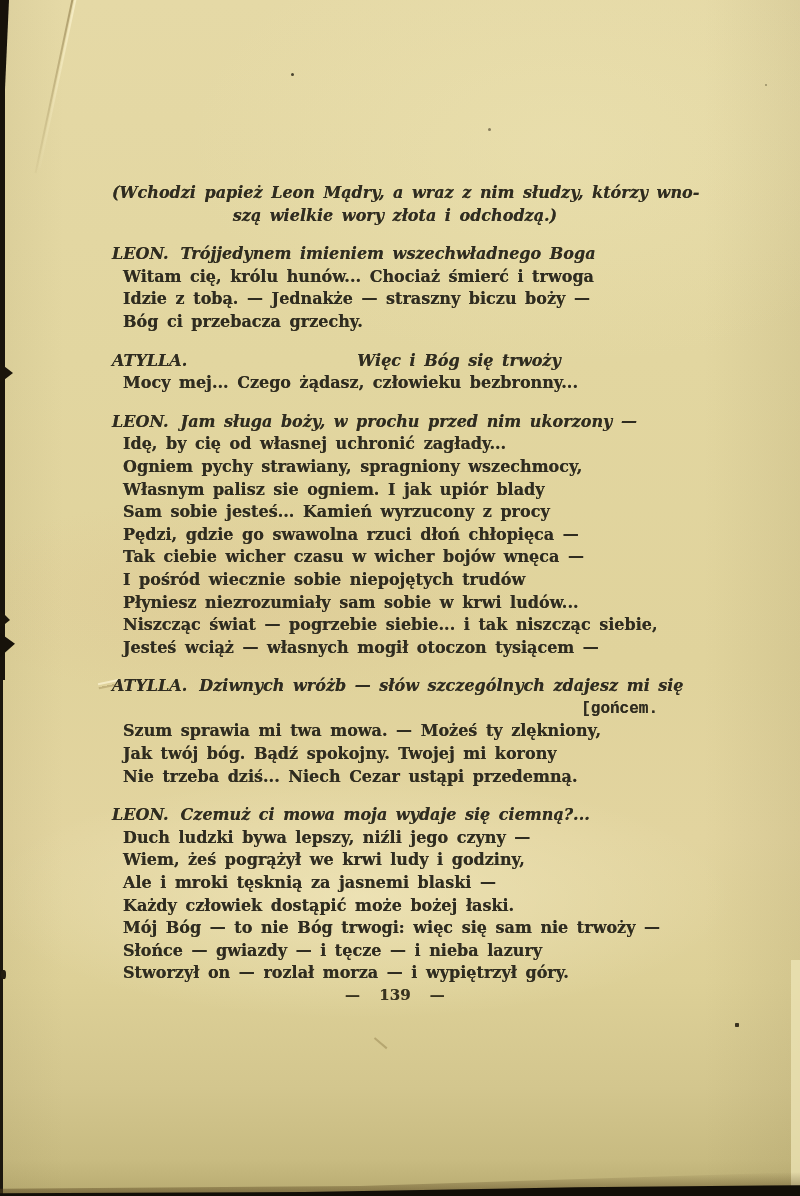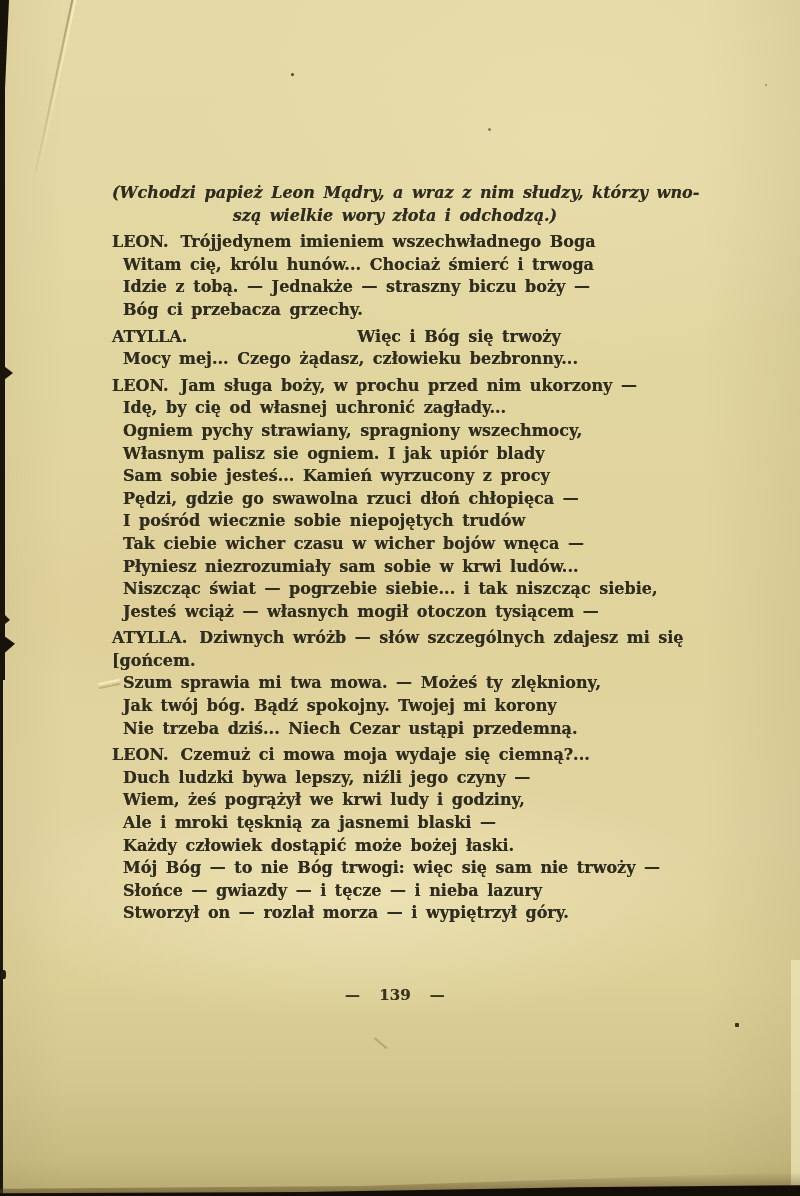--- a/index.html
+++ b/index.html
@@ -20,22 +20,22 @@
   #text-block{
     position:absolute;left:112px;top:182px;width:566px;
     color:#2f2c20;
     font-size:16px;font-weight:bold;
     word-spacing:3px;
     text-shadow:0 0 0.5px rgba(55,50,32,0.75);
   }
   .line{line-height:22.6px;white-space:nowrap;}
   .line.stage{text-align:center;font-style:italic;white-space:nowrap;}
   .line.cont{padding-left:11px;}
-  .line.right{padding-right:20px;}
-  .line.speaker-row{margin-top:4px;}
+  .line.right{text-align:right;padding-right:20px;font-family:Liberation Mono, monospace;}
+  .line.speaker-row{margin-top:16px;font-style:italic;}
   .line.gap{margin-top:0;}
   .speaker{margin-right:12px;}
   .split-gap{display:inline-block;width:158px;}
   #page-number{
     position:absolute;left:112px;top:986px;width:566px;
     text-align:center;color:#38341f;
     font-size:15px;font-weight:bold;word-spacing:14px;
     text-shadow:0 0 0.5px rgba(55,50,32,0.7);
   }
   
@@ -108,22 +108,22 @@
       <div class="line cont">Idzie z tobą. — Jednakże — straszny biczu boży —</div>
       <div class="line cont">Bóg ci przebacza grzechy.</div>
       <div class="line speaker-row split"><span class="speaker">ATYLLA.</span><span class="split-gap"></span><span>Więc i Bóg się trwoży</span></div>
       <div class="line cont">Mocy mej...  Czego żądasz, człowieku bezbronny...</div>
       <div class="line speaker-row"><span class="speaker">LEON.</span><span>Jam sługa boży, w prochu przed nim ukorzony —</span></div>
       <div class="line cont">Idę, by cię od własnej uchronić zagłady...</div>
       <div class="line cont">Ogniem pychy strawiany, spragniony wszechmocy,</div>
       <div class="line cont">Własnym palisz sie ogniem.  I jak upiór blady</div>
       <div class="line cont">Sam sobie jesteś...  Kamień wyrzucony z procy</div>
       <div class="line cont">Pędzi, gdzie go swawolna rzuci dłoń chłopięca —</div>
+      <div class="line cont">Tak ciebie wicher czasu w wicher bojów wnęca —</div>
       <div class="line cont">I pośród wiecznie sobie niepojętych trudów</div>
-      <div class="line cont">Tak ciebie wicher czasu w wicher bojów wnęca —</div>
       <div class="line cont">Płyniesz niezrozumiały sam sobie w krwi ludów...</div>
       <div class="line cont">Niszcząc świat — pogrzebie siebie... i tak niszcząc siebie,</div>
       <div class="line cont">Jesteś wciąż — własnych mogił otoczon tysiącem —</div>
       <div class="line speaker-row"><span class="speaker">ATYLLA.</span><span>Dziwnych wróżb — słów szczególnych zdajesz mi się</span></div>
       <div class="line right">[gońcem.</div>
       <div class="line cont gap">Szum sprawia mi twa mowa. — Możeś ty zlękniony,</div>
       <div class="line cont">Jak twój bóg. Bądź spokojny. Twojej mi korony</div>
       <div class="line cont">Nie trzeba dziś... Niech Cezar ustąpi przedemną.</div>
       <div class="line speaker-row"><span class="speaker">LEON.</span><span>Czemuż ci mowa moja wydaje się ciemną?...</span></div>
       <div class="line cont">Duch ludzki bywa lepszy, niźli jego czyny —</div>

